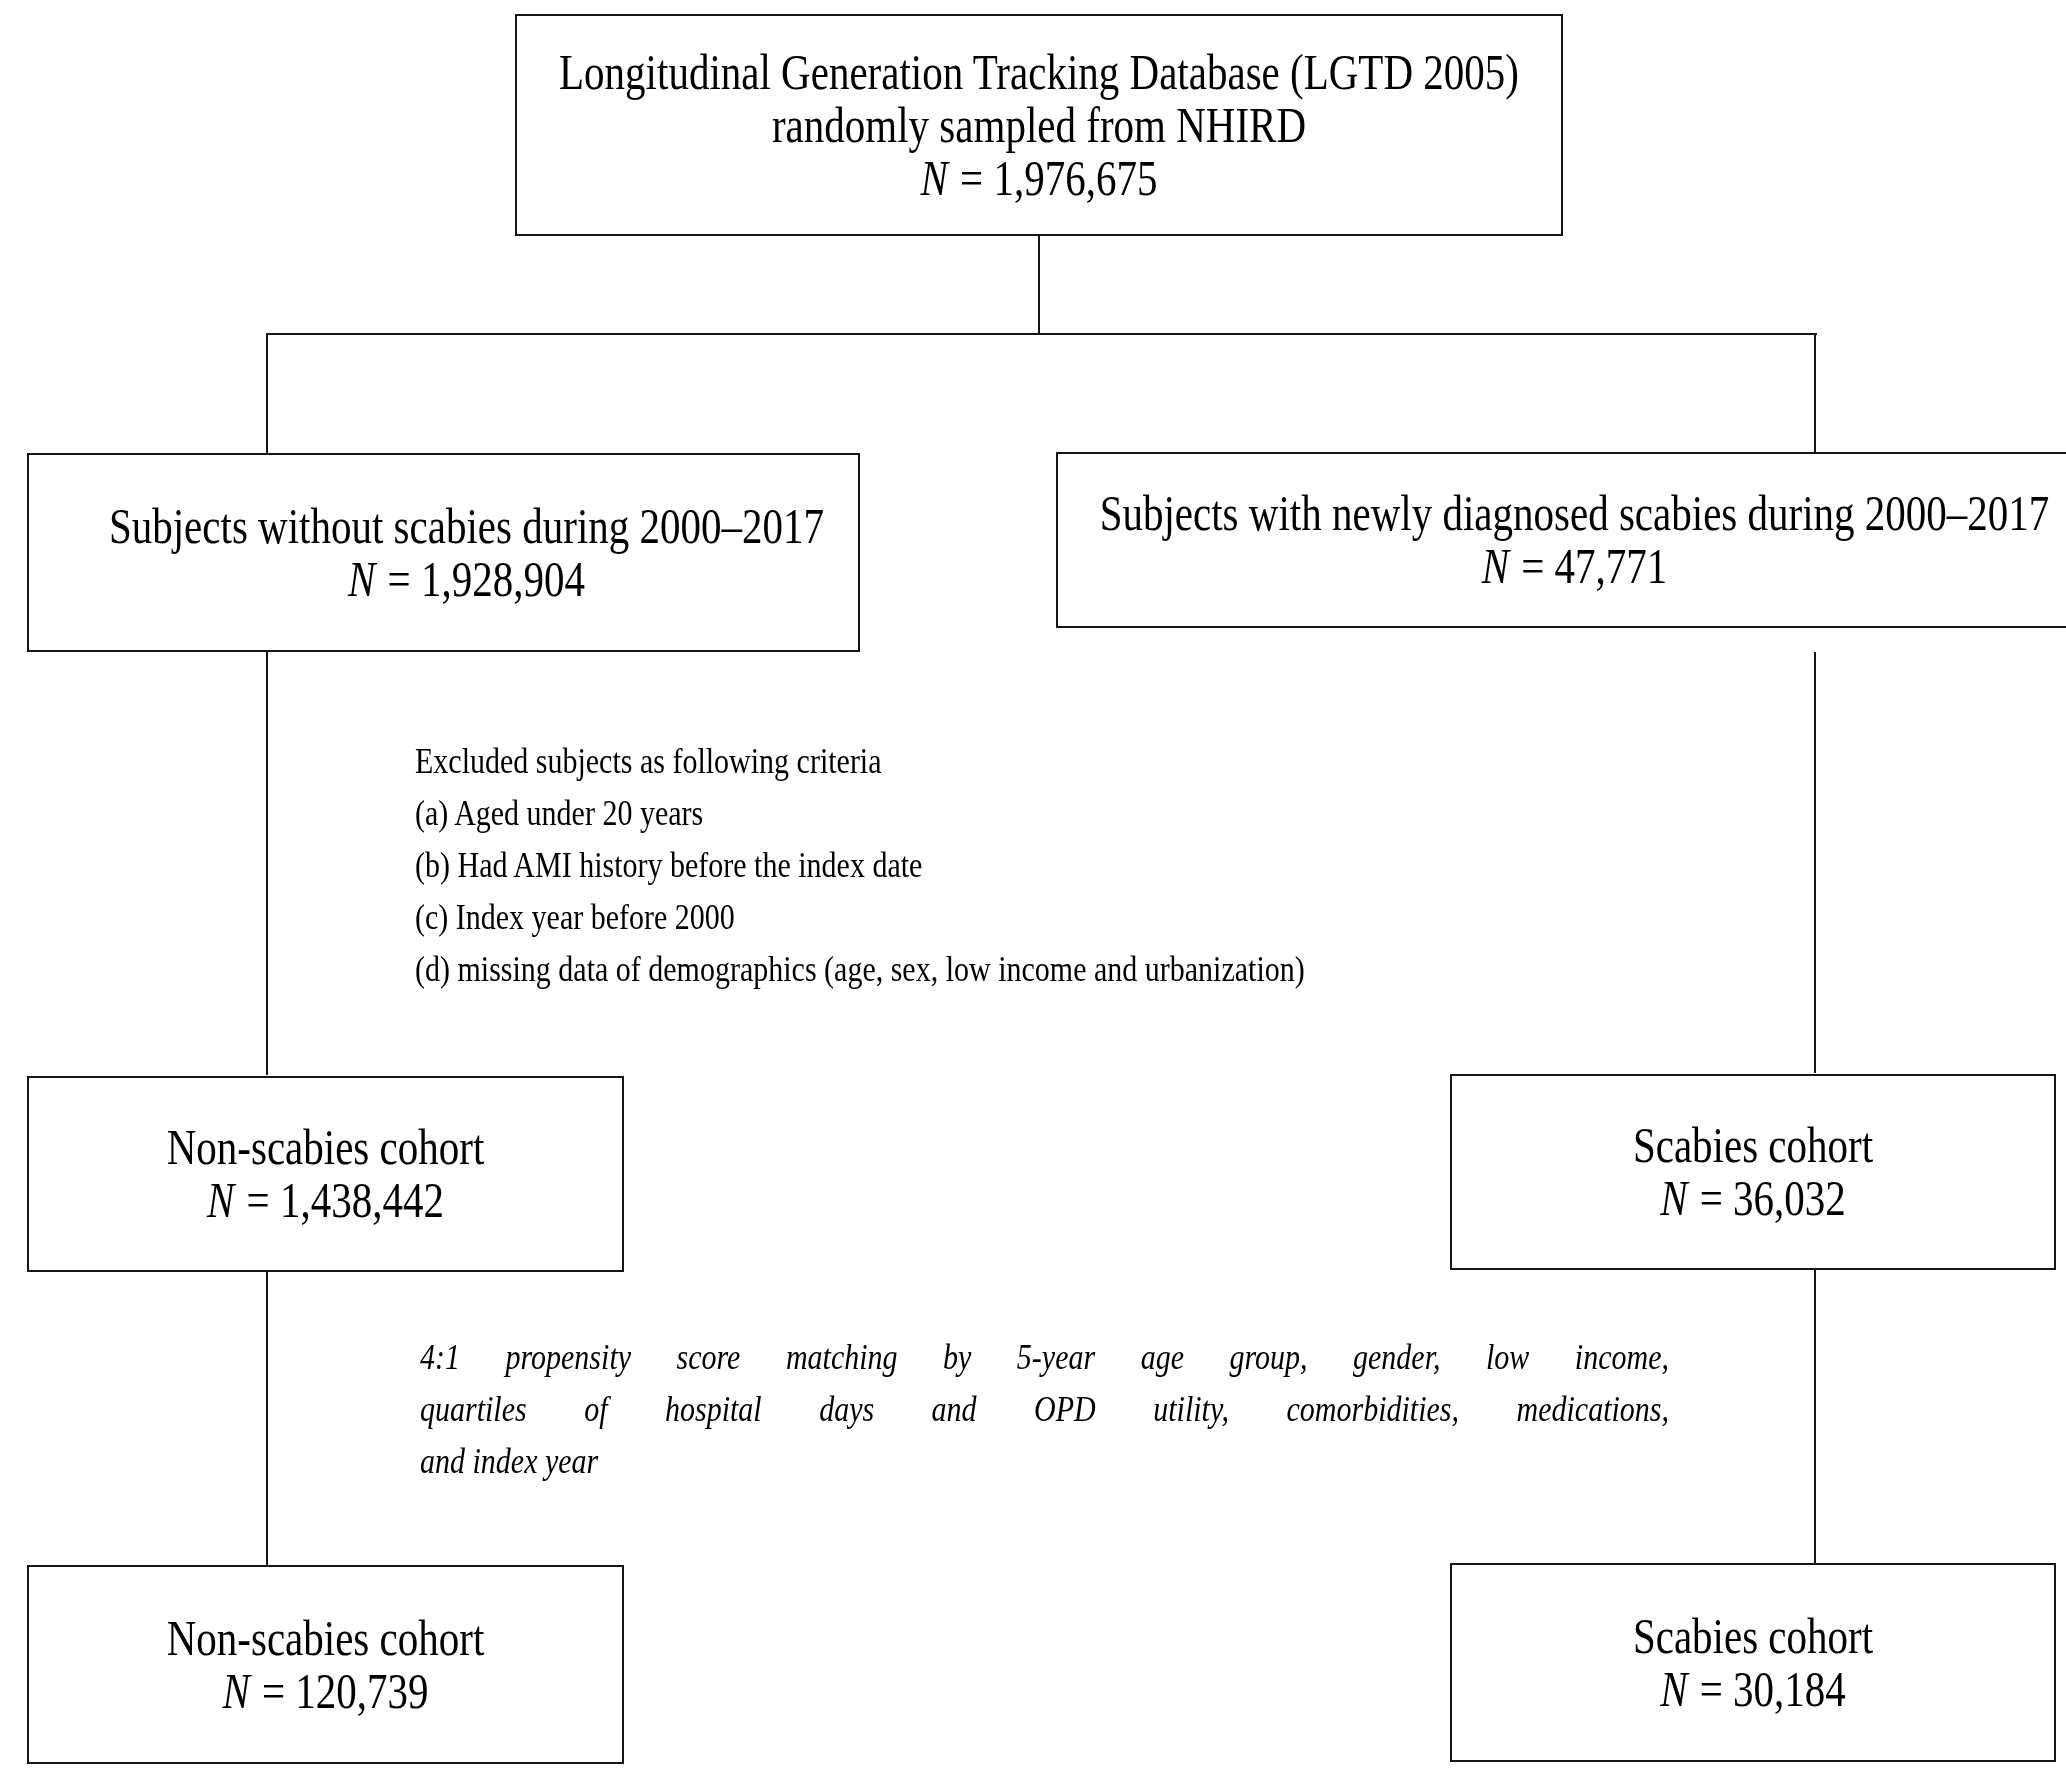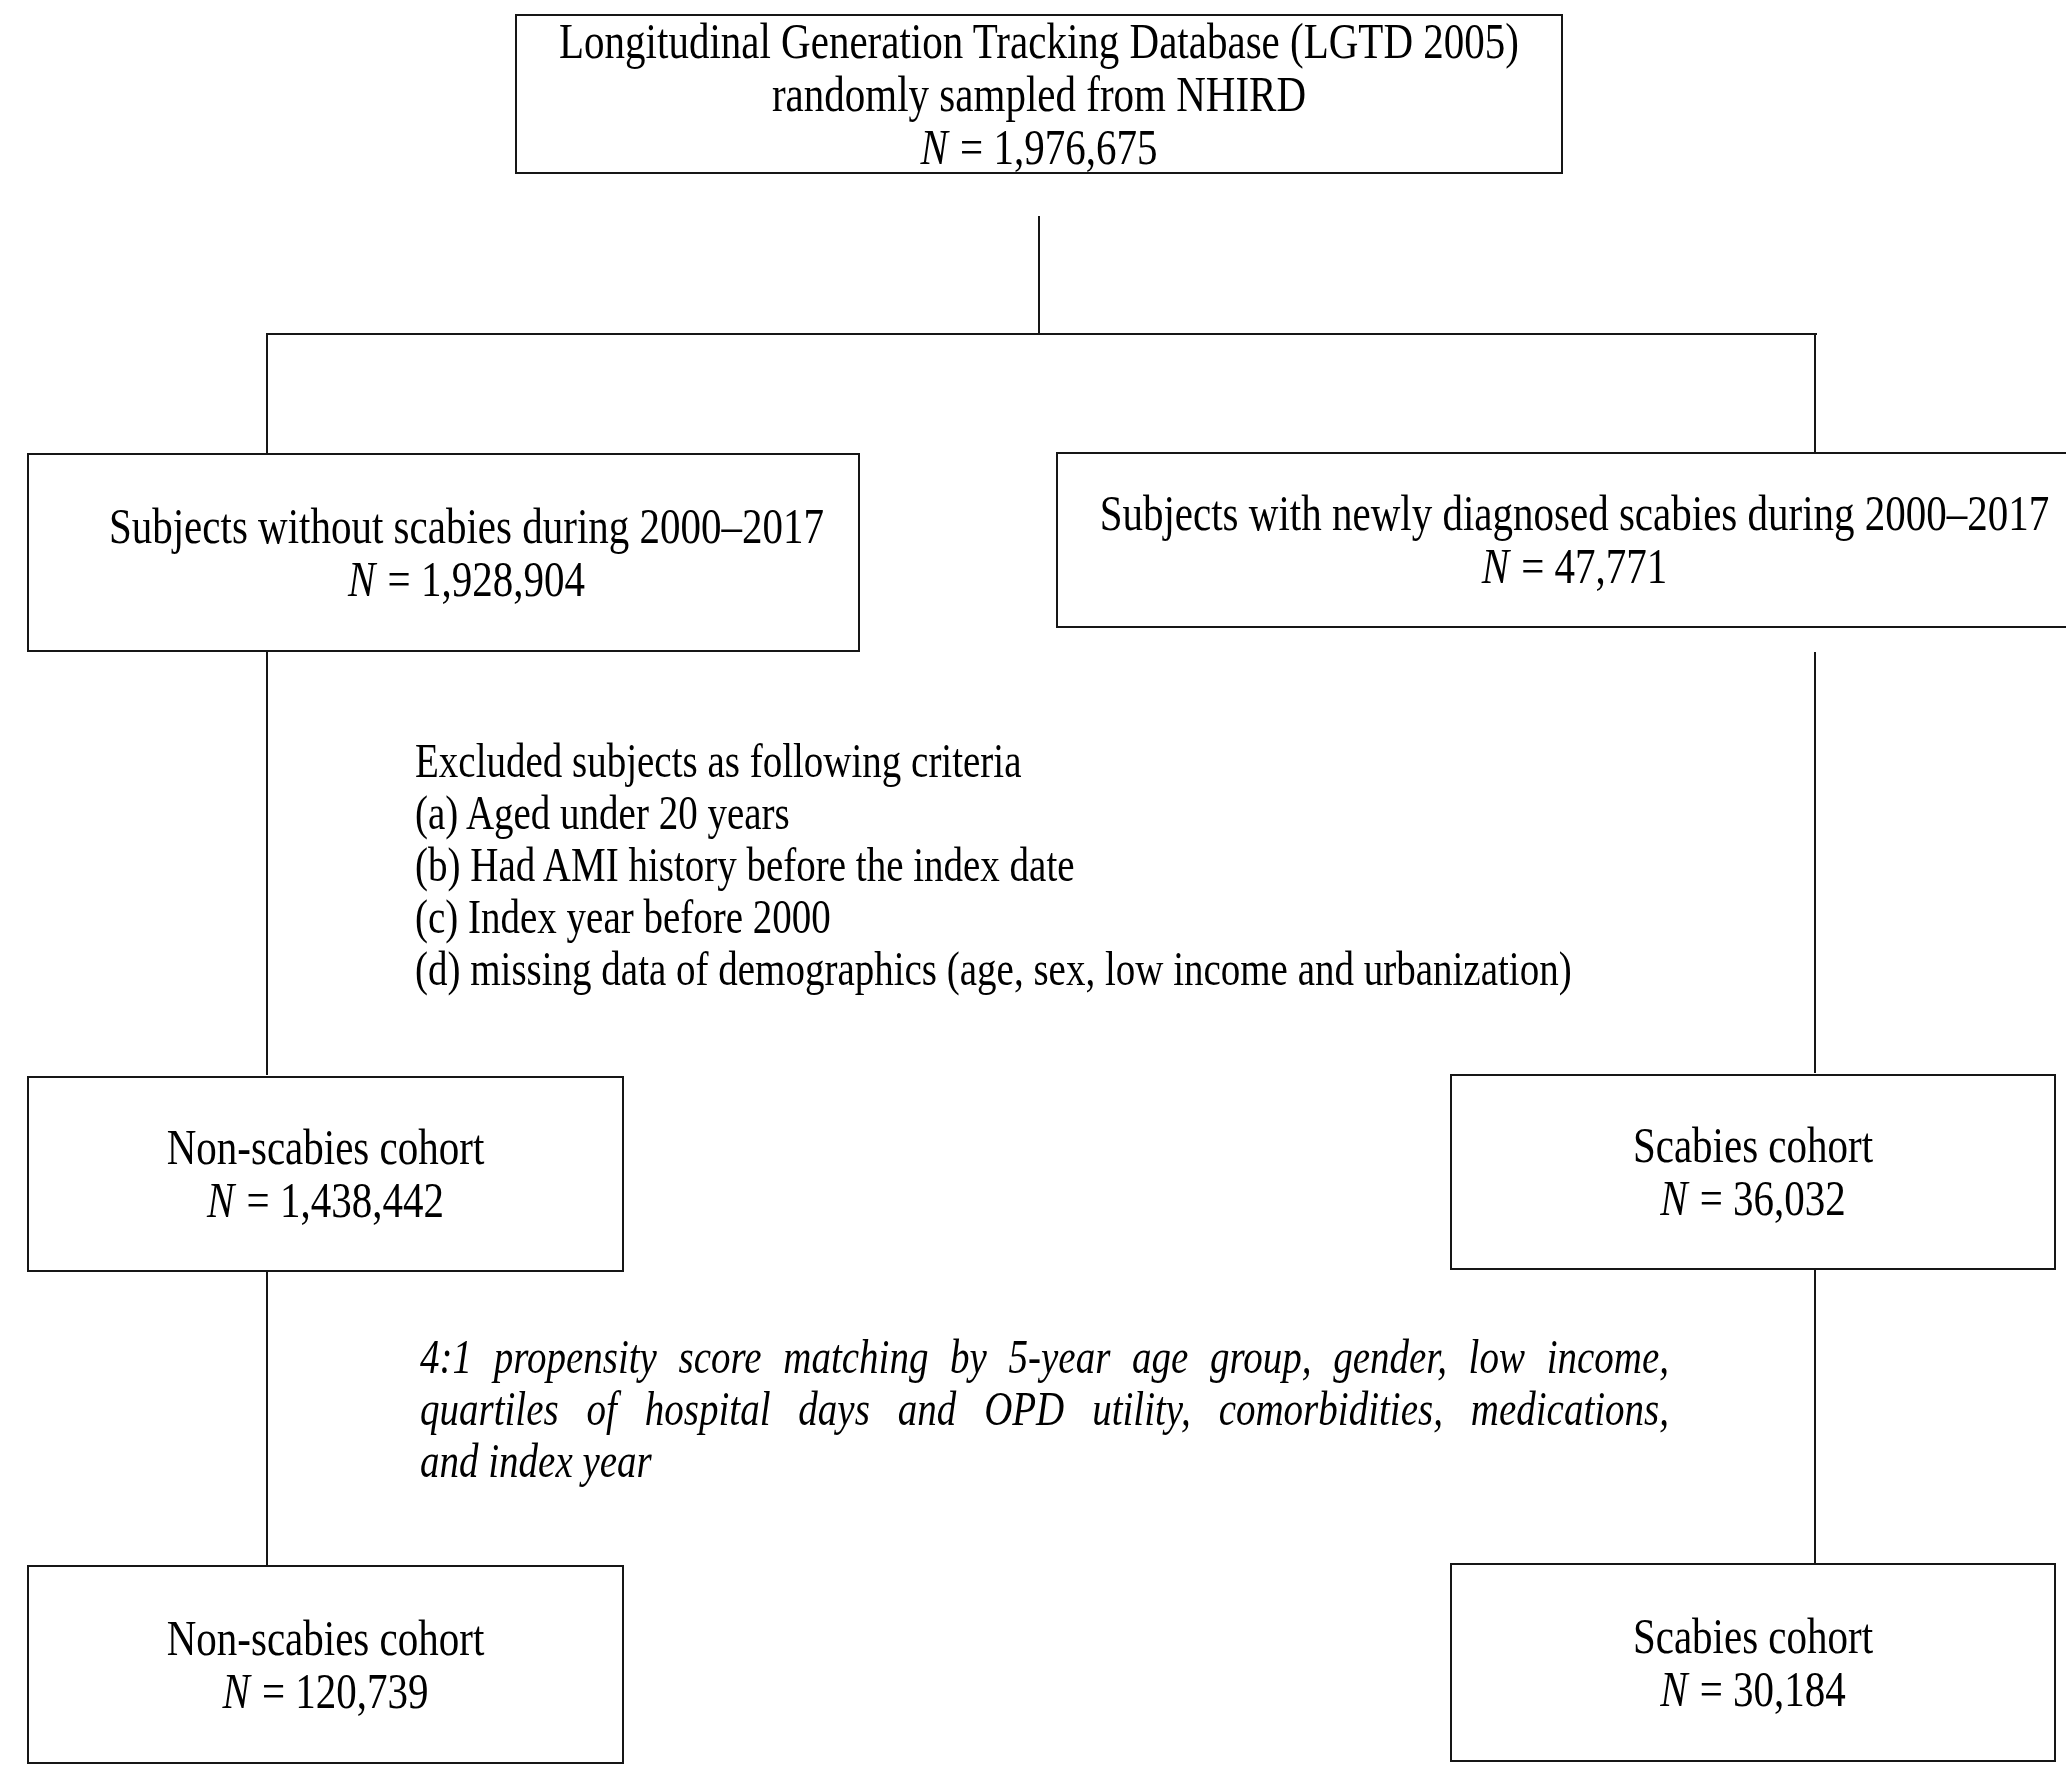--- a/index.html
+++ b/index.html
@@ -14,41 +14,41 @@
     border:2.3px solid #161616; background:#ffffff;
     display:flex; flex-direction:column; align-items:center; justify-content:center;
     z-index:2;
   }
   .bline {
     font-size:41px; line-height:53px; white-space:nowrap;
     transform:scaleY(1.22); transform-origin:center;
   }
   .nline .nsym { font-style:italic; margin-right:12.2px; }
   .conn { position:absolute; background:#161616; z-index:1; }
-  .para { position:absolute; z-index:2; font-size:39px; line-height:52px; }
+  .para { position:absolute; z-index:2; font-size:30px; line-height:52px; }
   .pline {
     white-space:nowrap; transform:scaleY(1.22); transform-origin:left center;
   }
   .pline.j {
     white-space:normal; text-align:justify; text-align-last:justify;
   }
 </style>
 </head>
 <body>
 
 <div class="conn" style="left:1038px; top:216px; width:1.9px; height:119px;"></div>
 <div class="conn" style="left:266px; top:333px; width:1551px; height:1.9px;"></div>
 <div class="conn" style="left:266px; top:333px; width:1.9px; height:121px;"></div>
 <div class="conn" style="left:1814px; top:333px; width:1.9px; height:120px;"></div>
 <div class="conn" style="left:266px; top:652px; width:1.9px; height:423px;"></div>
 <div class="conn" style="left:1814px; top:652px; width:1.9px; height:421px;"></div>
 <div class="conn" style="left:266px; top:1272px; width:1.9px; height:293px;"></div>
 <div class="conn" style="left:1814px; top:1270px; width:1.9px; height:293px;"></div>
 
-<div class="box" style="left:515px; top:14px; width:1048px; height:160px;">
+<div class="box" style="left:515px; top:14px; width:1048px; height:222px;">
   <div class="bline">Longitudinal Generation Tracking Database (LGTD 2005)</div>
   <div class="bline">randomly sampled from NHIRD</div>
   <div class="bline nline"><span class="nsym">N</span><span>= 1,976,675</span></div>
 </div>
 
 <div class="box" style="left:27px; top:453px; width:833px; height:199px;padding-left:46px;">
   <div class="bline">Subjects without scabies during 2000–2017</div>
   <div class="bline nline"><span class="nsym">N</span><span>= 1,928,904</span></div>
 </div>
 

